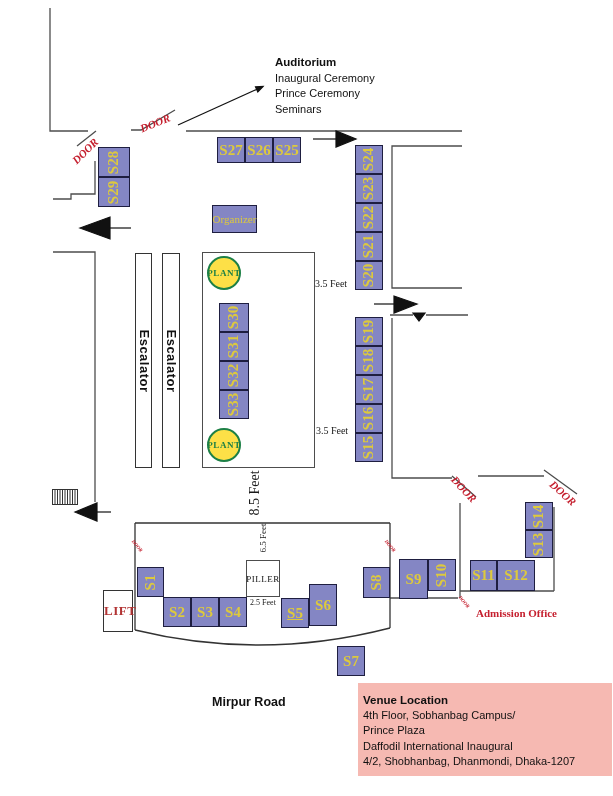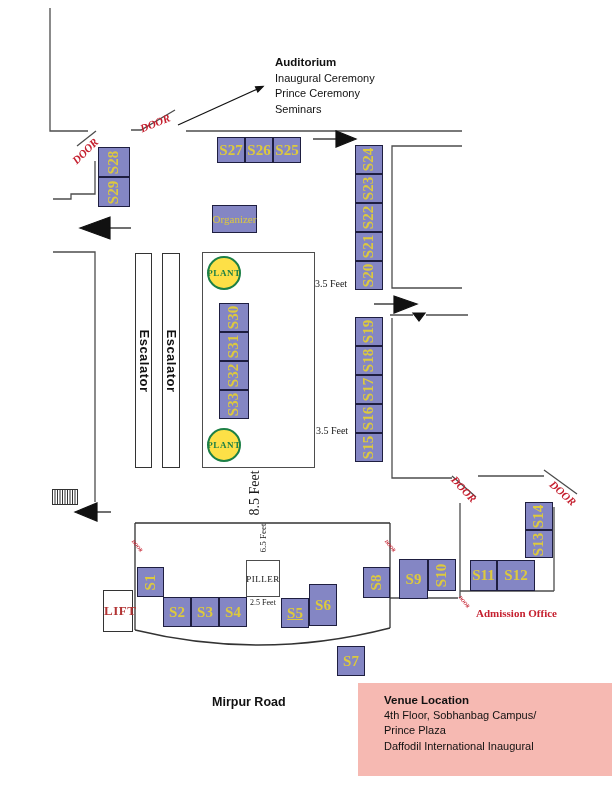--- a/index.html
+++ b/index.html
@@ -36,21 +36,21 @@
   .feet{position:absolute;color:#1a1a1a;font-family:"Liberation Serif",serif;white-space:nowrap;}
   
   .sans{font-family:"Liberation Sans",sans-serif;color:#111;}
   .aud{left:275px;top:55px;font-size:11px;line-height:15.5px;}
   .aud b,.cls b{font-size:11.5px;}
   .cls{left:403px;top:360px;font-size:11.5px;line-height:15.5px;}
   .cls b{font-size:12px;}
   .road{left:212px;top:695px;font-weight:bold;font-size:12.5px;}
   .admission{left:476px;top:607px;font:bold 11px "Liberation Serif",serif;color:#c5202f;text-align:right;}
   .venue{left:358px;top:683px;width:254px;height:93px;background:#f6b9b2;
-         padding:10px 8px 0 26px;font-size:11px;line-height:15.2px;}
+         padding:10px 8px 0 5px;font-size:11px;line-height:15.2px;}
   .venue b{font-size:11.5px;}
 </style>
 </head>
 <body>
 
 <div class="plan">
 
   <svg class="lines" width="613" height="796" viewBox="0 0 613 796">
     <g fill="none" stroke="#4d4d4d" stroke-width="1.3">
       <path d="M50 8 V131 H88"></path>
@@ -243,15 +243,16 @@
 
   <div class="abs admission">Admission Office</div>
 
   <div class="abs sans road">Mirpur Road</div>
 
   <div class="abs sans venue">
     <b>Venue Location</b><br>
     <span>4th Floor, Sobhanbag Campus/</span><br>
     <span>Prince Plaza</span><br>
     <span>Daffodil International Inaugural</span><br>
+    <span>4/2, Shobhanbag, Dhanmondi, Dhaka-1207</span>
   </div>
 
 </div>
 
 </body></html>

